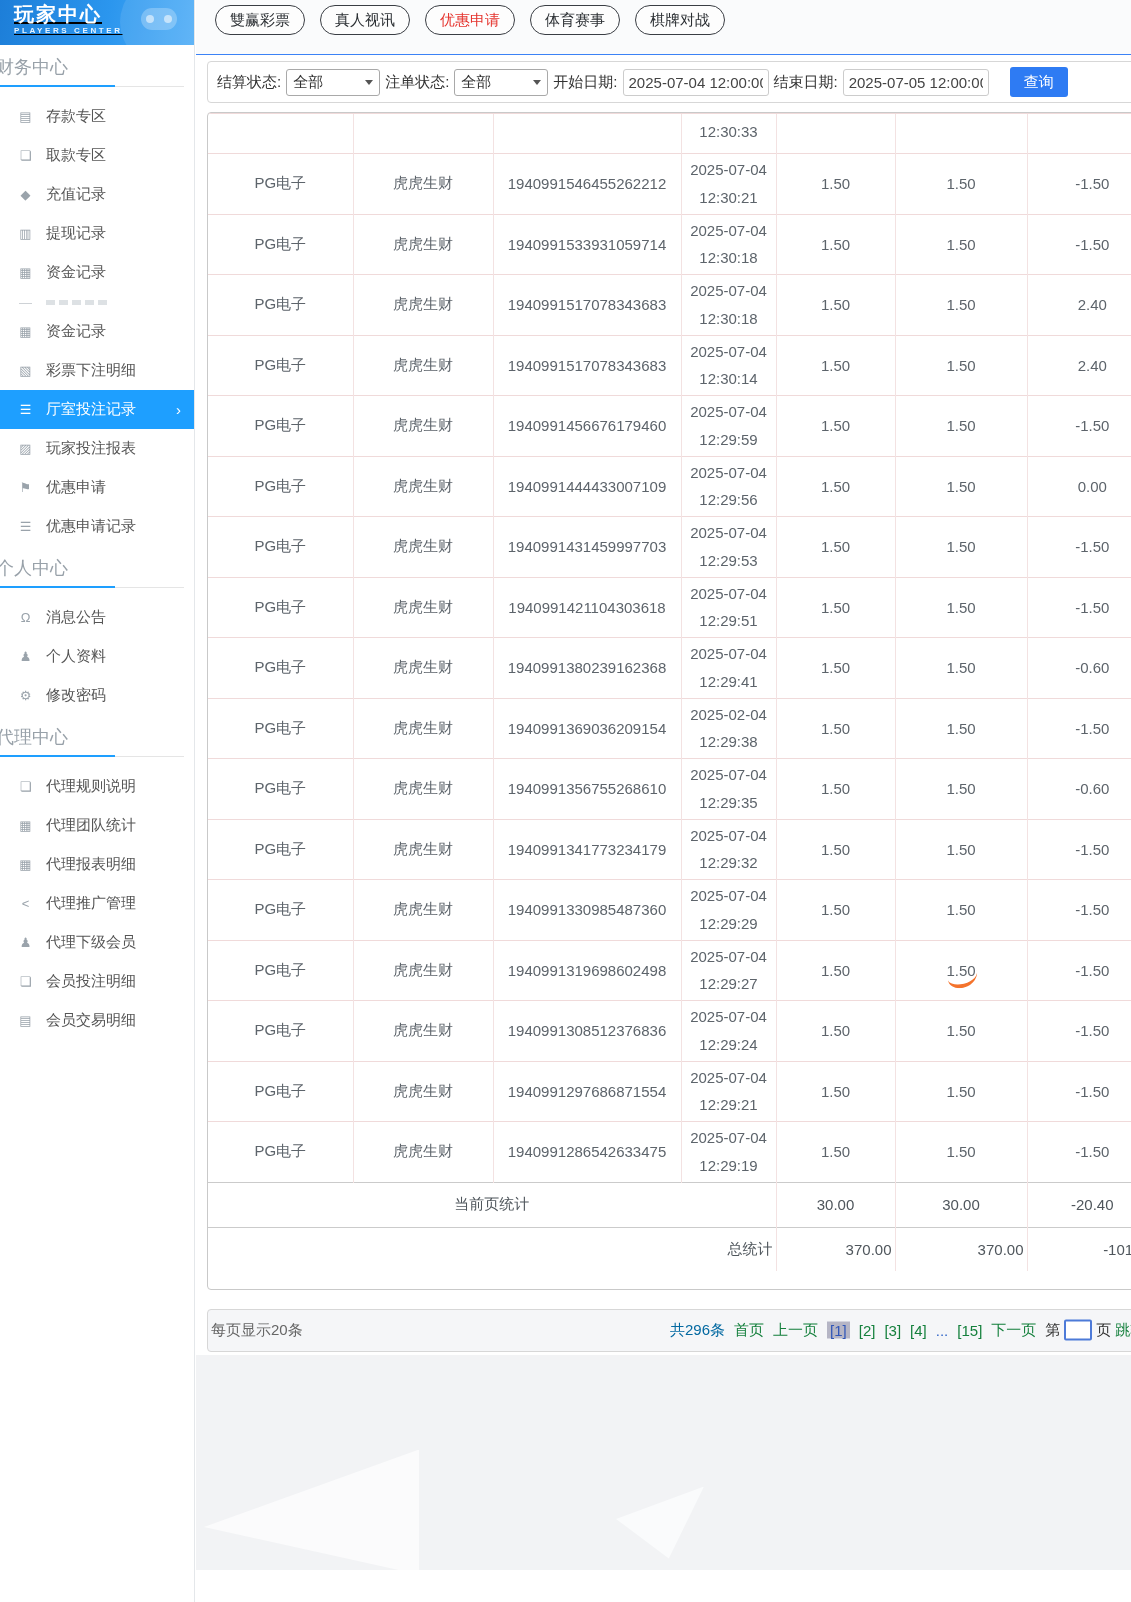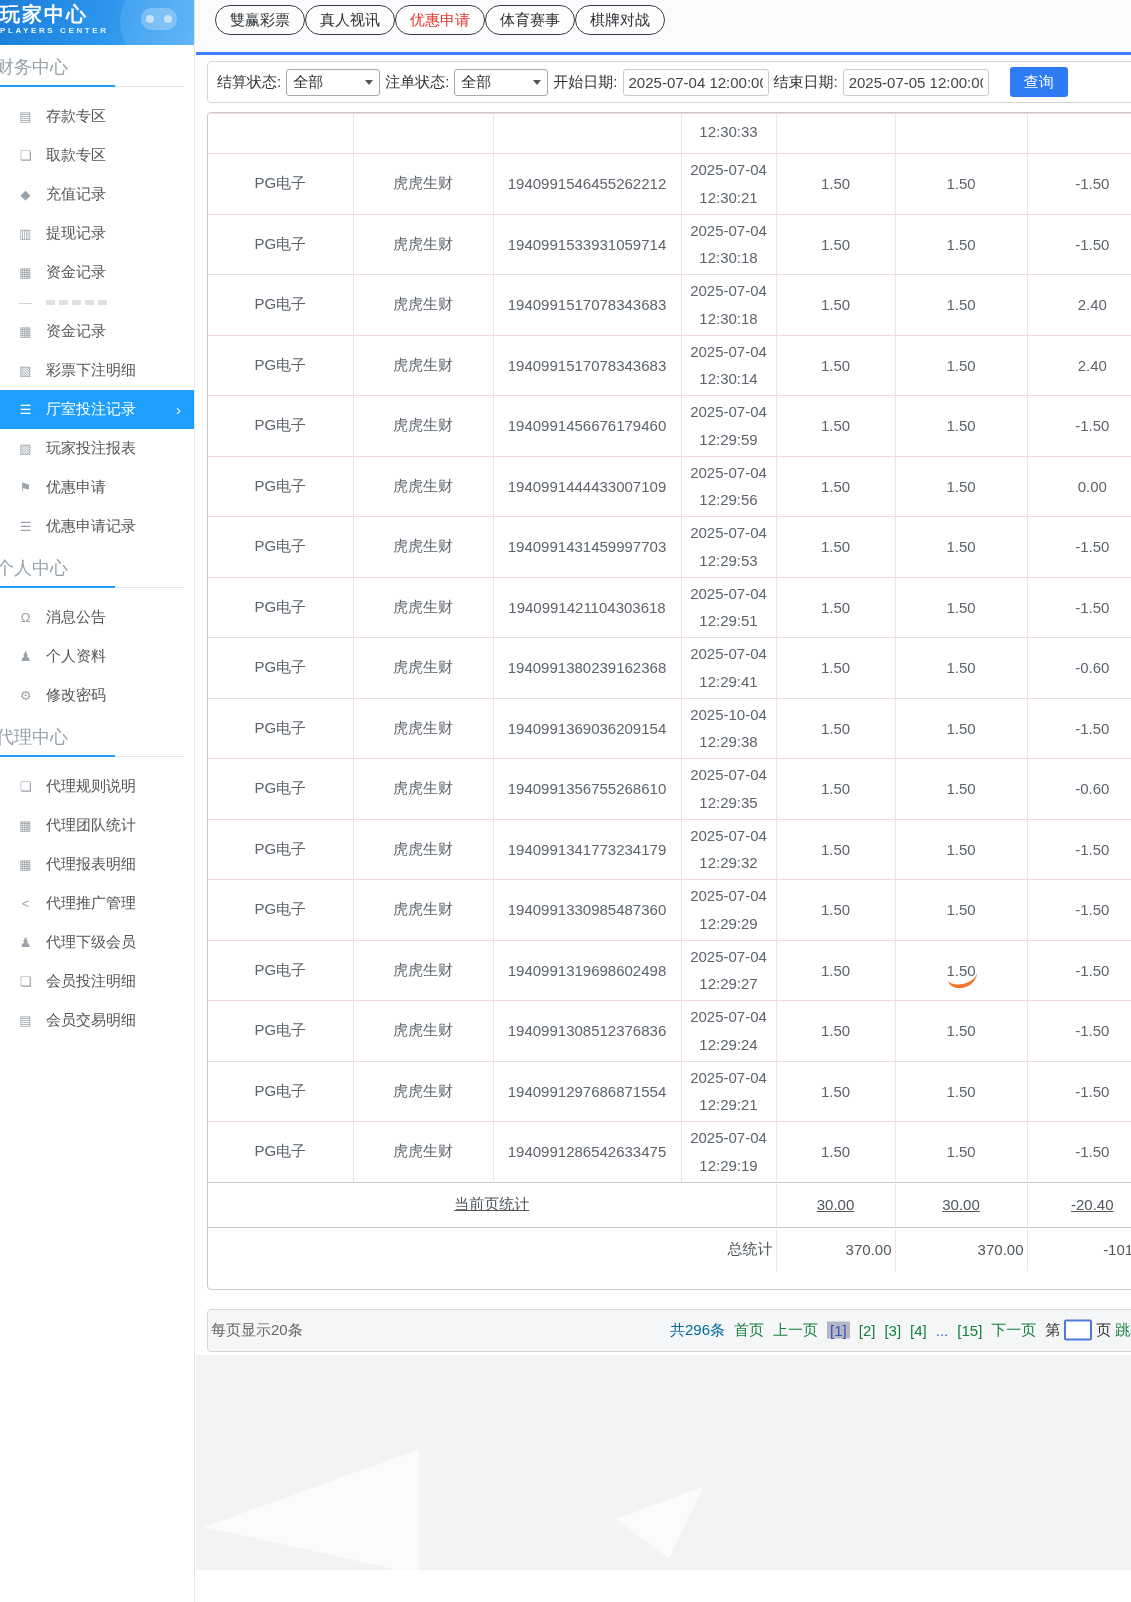--- a/index.html
+++ b/index.html
@@ -3,21 +3,21 @@
 <meta charset="utf-8">
 <style>
   html,body{margin:0;padding:0;}
   body{width:1131px;height:1602px;overflow:hidden;position:relative;background:#fff;
        font-family:"Liberation Sans","DejaVu Sans",sans-serif;}
 
   
   .sidebar{position:absolute;left:0;top:0;width:195px;height:1602px;background:#fff;
            border-right:1px solid #e4e7ea;z-index:3;box-sizing:border-box;}
   .logo{height:45px;background:linear-gradient(100deg,#1d7ed8,#2b96ee 55%,#4fadf6);
-        position:relative;padding:3px 0 0 0;box-sizing:border-box;overflow:hidden;}
+        position:relative;padding:3px 0 0 14px;box-sizing:border-box;overflow:hidden;text-decoration:underline;}
   .logo::after{content:"";position:absolute;right:-14px;top:-22px;width:88px;height:88px;
         border-radius:50%;background:rgba(255,255,255,.10);}
   .logo-title{font-size:20px;font-weight:bold;color:#fff;letter-spacing:2px;line-height:23px;}
   .logo-sub{font-size:8px;color:#e8f4ff;letter-spacing:2.6px;font-weight:bold;}
   .pad{position:absolute;right:17px;top:8px;width:36px;height:22px;border-radius:11px;
        background:rgba(255,255,255,.25);z-index:2;}
   .pad::before{content:"";position:absolute;left:5px;top:7px;width:8px;height:8px;border-radius:50%;
        background:rgba(255,255,255,.55);}
   .pad::after{content:"";position:absolute;right:5px;top:7px;width:8px;height:8px;border-radius:50%;
        background:rgba(255,255,255,.55);}
@@ -30,21 +30,21 @@
   .item .ico{width:17px;margin-right:12px;font-size:13px;color:#9aa3ab;text-align:center;flex:none;}
   .item.active{background:#1E9FFF;color:#fff;}
   .item.active .ico{color:#fff;}
   .chev{position:absolute;right:13px;font-size:15px;color:#fff;}
   .item.partial{height:20px;opacity:.55;}
   .partial-bar{width:64px;height:5px;
         background:repeating-linear-gradient(90deg,#c3c9cf 0 9px,transparent 9px 13px);}
 
   
   .main{position:absolute;left:196px;top:0;width:935px;height:1602px;overflow:hidden;background:#fff;}
-  .tabbar{height:55px;border-bottom:3px solid #3b82f6;background:#fafbfc;display:flex;gap:0;
+  .tabbar{height:55px;border-bottom:1px solid #3b82f6;background:#fafbfc;display:flex;gap:15px;
           padding:5px 0 0 19px;box-sizing:border-box;align-items:flex-start;}
   .pill{height:30px;line-height:27px;border:1.5px solid #3a3e44;border-radius:16px;padding:0 14px;
         font-size:15px;color:#2b2f33;background:#fdfdfd;box-sizing:border-box;cursor:pointer;}
   .pill.active{color:#e5342e;}
 
   .filterbar{margin:6px 0 0 11px;width:980px;height:42px;border:1px solid #d7d7d7;border-radius:4px;
         background:#fff;display:flex;align-items:center;padding-left:9px;box-sizing:border-box;
         font-size:15px;color:#333;gap:5px;}
   .fsel{height:27px;border:1px solid #a9a9a9;border-radius:3px;background:#fff;display:inline-flex;
         align-items:center;justify-content:space-between;padding:0 6px;min-width:62px;
@@ -61,21 +61,21 @@
   .table-wrap{margin:9px 0 0 11px;width:949px;border:1px solid #c9c9c9;border-radius:4px;
         background:#fff;padding-bottom:18px;overflow:hidden;}
   table{width:949px;border-collapse:collapse;font-size:15px;color:#5d646b;table-layout:fixed;}
   td{text-align:center;vertical-align:middle;padding:2px 3px;overflow:hidden;}
   td+td{border-left:1px solid #f3e2e2;}
   tr.partial-row td{height:33px;vertical-align:top;padding-top:4px;margin-left:44px;}
   #data-rows tr td{border-top:1px solid #f0dada;}
   tr.row{height:60px;}
   .c-time{line-height:1.85;}
   .sumbody tr td{border-top:1px solid #cbcbcb;color:#4f565c;}
-  .sumbody tr.page-sum td{height:40px;text-decoration:underline;}
+  .sumbody tr.page-sum td{height:40px;}
   .sumbody tr.total-sum td{height:39px;text-align:right;}
 
   
   .pager{position:relative;margin:19px 0 0 11px;width:980px;height:43px;background:#f5f6f8;
         border:1px solid #d7d7d7;border-radius:4px;box-sizing:border-box;font-size:15px;color:#666;
         overflow:hidden;}
   .perpage{position:absolute;left:3px;top:50%;transform:translateY(-50%);}
   .pages{position:absolute;left:462px;top:50%;transform:translateY(-50%);display:flex;
         align-items:center;gap:9px;white-space:nowrap;}
   .ptotal{color:#0369a1;}
@@ -334,21 +334,21 @@
               <td class="c-order">1940991380239162368</td>
               <td class="c-time">2025-07-04 12:29:41</td>
               <td class="c-bet">1.50</td>
               <td class="c-valid">1.50</td>
               <td class="c-profit">-0.60</td>
             </tr>
             <tr class="row">
               <td class="c-platform">PG电子</td>
               <td class="c-game">虎虎生财</td>
               <td class="c-order">1940991369036209154</td>
-              <td class="c-time">2025-10-04 12:29:38</td>
+              <td class="c-time">2025-02-04 12:29:38</td>
               <td class="c-bet">1.50</td>
               <td class="c-valid">1.50</td>
               <td class="c-profit">-1.50</td>
             </tr>
             <tr class="row">
               <td class="c-platform">PG电子</td>
               <td class="c-game">虎虎生财</td>
               <td class="c-order">1940991356755268610</td>
               <td class="c-time">2025-07-04 12:29:35</td>
               <td class="c-bet">1.50</td>

